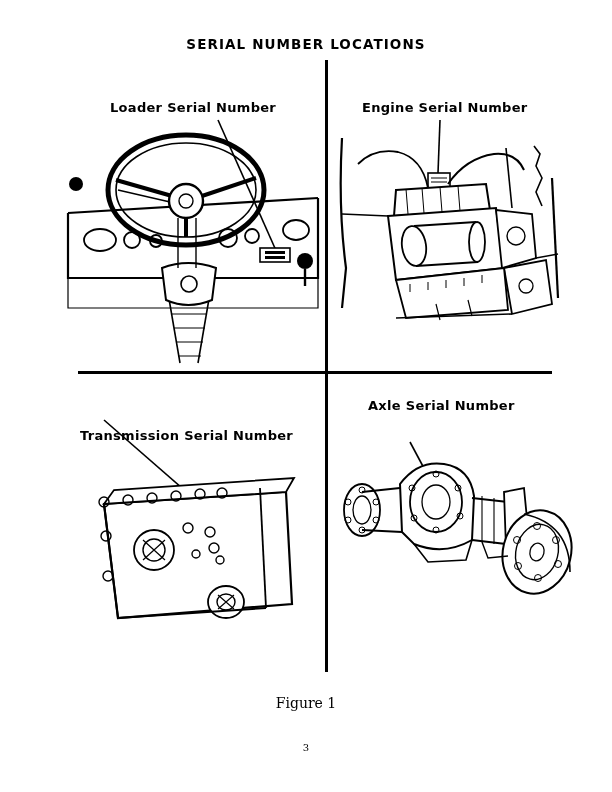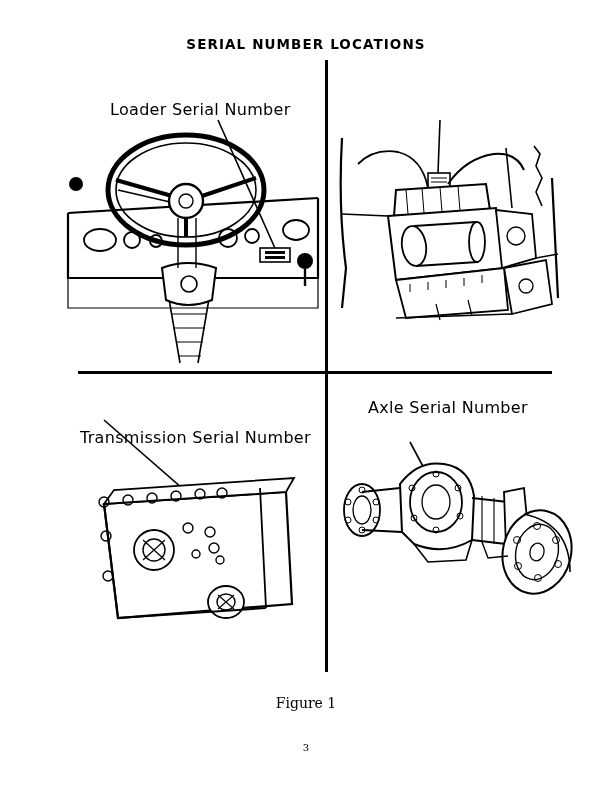--- a/index.html
+++ b/index.html
@@ -44,22 +44,22 @@
   .divider-horizontal {
     position: absolute;
     left: 78px;
     top: 371px;
     width: 474px;
     height: 3px;
     background: #000;
   }
   .callout-label {
     position: absolute;
-    font-size: 16px;
-    font-weight: normal;
+    font-size: 13px;
+    font-weight: bold;
     letter-spacing: 0.3px;
     white-space: nowrap;
     font-family: "DejaVu Sans", sans-serif;
   }
   #label-loader   { left: 110px; top: 100px; }
   #label-engine   { left: 362px; top: 100px; }
   #label-trans    { left: 80px;  top: 398px; margin-top: 30px; }
   #label-axle     { left: 368px; top: 398px; }
 
   .figure-caption {
@@ -138,20 +138,21 @@
       <circle cx="126" cy="83" r="7" stroke-width="1.4"></circle>
 
       <path d="M118 100 L118 150 M136 100 L136 150" stroke="#000" stroke-width="1.4"></path>
 
       <circle cx="16" cy="66" r="7" fill="#000" stroke="none"></circle>
       <circle cx="245" cy="143" r="8" fill="#000" stroke="none"></circle>
       <path d="M245 151 L245 168" stroke="#000" stroke-width="2.4"></path>
     </svg>
   </div>
 
+  <div class="callout-label" id="label-engine">Engine Serial Number</div>
 
   <div class="art" style="left:336px; top:118px;">
     <svg width="228" height="230" viewBox="0 0 228 230" fill="none" stroke="#000" stroke-width="1.6">
 
       <path d="M104 2 L102 55" stroke="#000" stroke-width="1.6"></path>
 
       <rect x="92" y="55" width="22" height="16" fill="#fff" stroke="#000" stroke-width="1.6"></rect>
       <path d="M95 60 L111 60 M95 64 L111 64" stroke="#000" stroke-width="1.2"></path>
 
       <path d="M60 72 L150 66 L154 92 L58 98 Z" fill="#fff" stroke="#000" stroke-width="2"></path>

